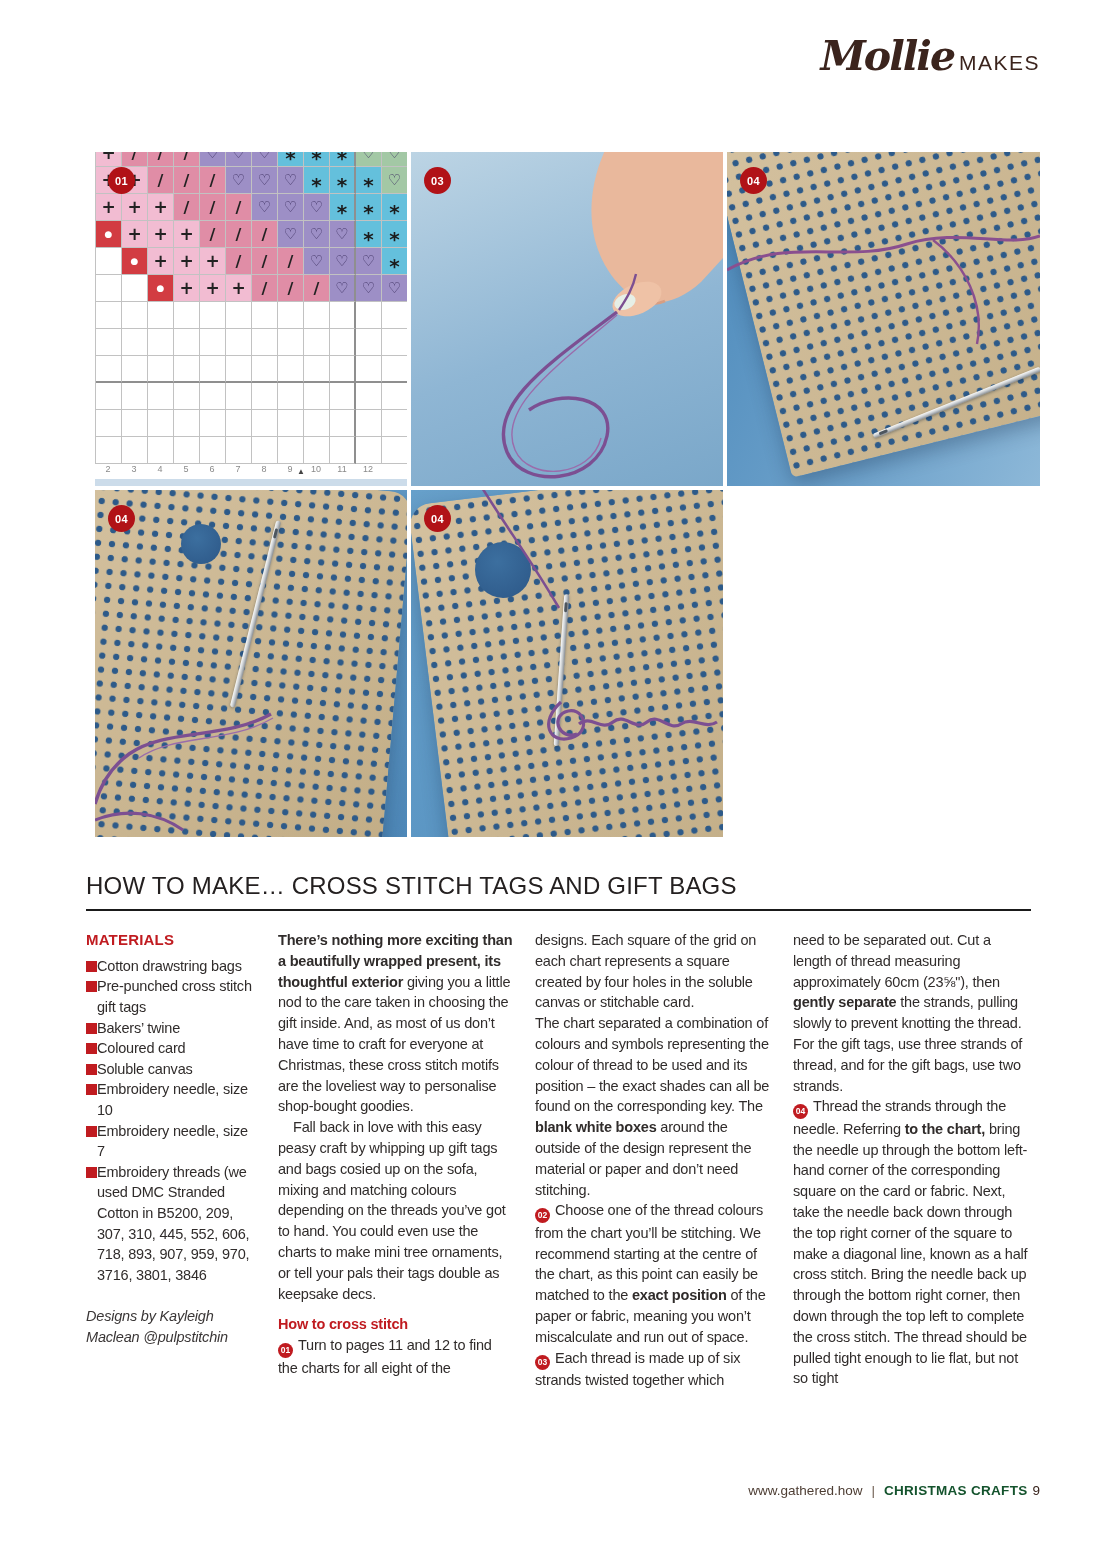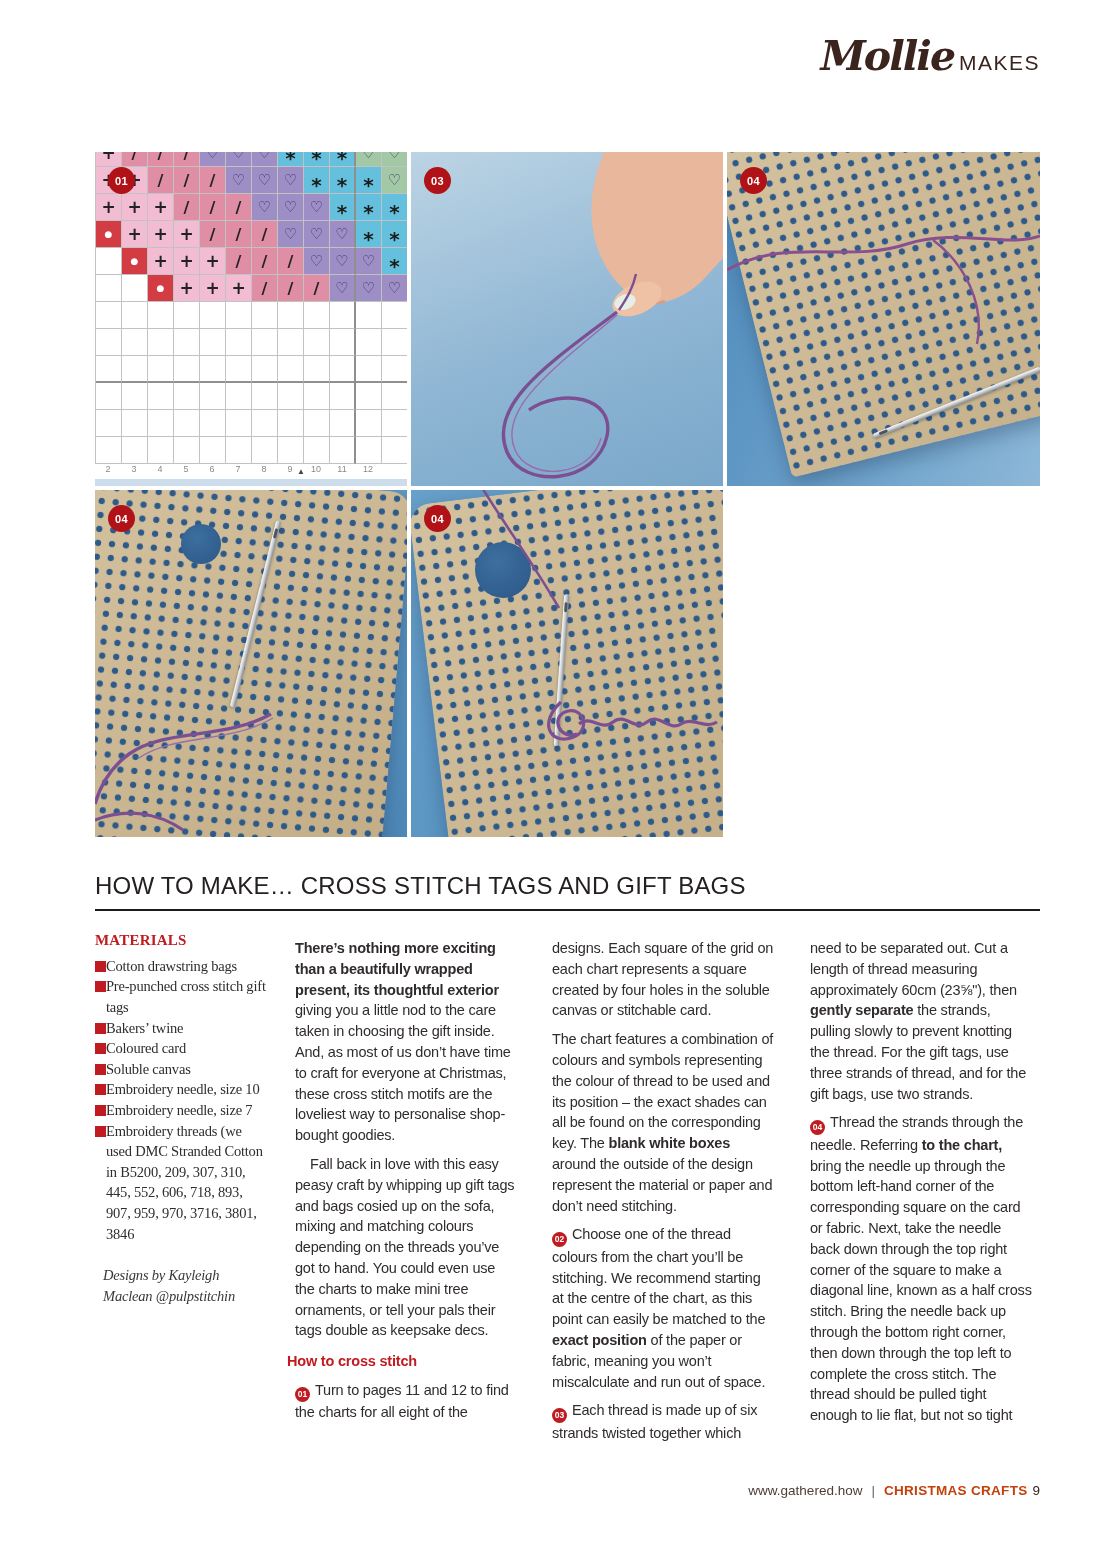--- a/index.html
+++ b/index.html
@@ -57,46 +57,46 @@
 
   .p2{background:linear-gradient(160deg,#bcd4e4 0%,#8fb6d4 55%,#7aa7c9 100%);}
   .p3{background:linear-gradient(115deg,#4e8bbc 0%,#6ea2cb 60%,#8db8d8 100%);}
   .p4{background:linear-gradient(150deg,#6aa2cc 0%,#4e88b8 100%);}
   .p5{background:linear-gradient(140deg,#67a0ca 0%,#5490c0 100%);}
   .p6{background:linear-gradient(125deg,#5d98c6 0%,#477fb0 100%);}
   .tag-hole{position:absolute;border-radius:50%;z-index:2;
             background:radial-gradient(circle at 40% 35%,#3c6f9f,#2c5787);}
 
   
-  .howto{position:absolute;left:95px;top:872px;width:945px;}
+  .howto{position:absolute;left:86px;top:872px;width:945px;}
   .howto h1{margin:0;font-size:24px;font-weight:400;letter-spacing:.2px;color:#242020;}
   .rule{height:0;border:none;border-top:2px solid #1a1a1a;margin:9px 0 0;}
   .cols{display:flex;gap:20px;margin-top:19px;}
   .col{font-size:14.5px;line-height:20.8px;letter-spacing:-.2px;}
-  .col p{margin:8px;}
-  .col1{width:172px;flex:0 0 172px;font-family:Liberation Serif, serif;}
+  .col p{margin:0;}
+  .col1{width:172px;flex:0 0 172px;}
   .col2{width:237px;flex:0 0 237px;}
   .col3{width:238px;flex:0 0 238px;}
   .col4{width:238px;flex:0 0 238px;}
   .b{font-weight:700;}
   .indent{text-indent:15px;}
   .mat-h{margin:0 0 5px;font-size:15px;font-weight:700;color:#c01b20;letter-spacing:.2px;}
   #materials-list{list-style:none;margin:0;padding:0;}
   #materials-list li{position:relative;padding-left:11px;line-height:20.6px;font-size:14.5px;}
   .sq{position:absolute;left:0;top:5px;width:11px;height:11px;background:#c01b20;}
   .credit{font-style:italic;margin-top:21px !important;color:#3a3636;line-height:21px;}
   .subhead{color:#c01b20;font-size:14.5px;font-weight:700;margin:10px 0 0 !important;line-height:20.8px;}
   .chip{display:inline-flex;width:15px;height:15px;border-radius:50%;background:#c01b20;
         color:#fff;font-size:8.5px;font-weight:700;align-items:center;justify-content:center;
         vertical-align:-2.5px;margin-right:5px;letter-spacing:0;}
 
   
   .footer{position:absolute;top:1483px;right:67px;font-size:13.5px;color:#4d3d33;}
   .footer .sep{margin:0 9px;color:#6b5a4e;font-weight:300;}
-  .footer .sect{font-weight:700;color:#c2410c;letter-spacing:.3px;}
+  .footer .sect{font-weight:700;color:#14532d;letter-spacing:.3px;}
   .footer .pg{margin-left:5px;color:#38231c;}
 </style>
 </head>
 <body>
 
 <div class="page">
 
   <div class="logo">
     <span class="logo-script">Mollie</span>
     <span class="logo-suffix">MAKES</span>
@@ -372,21 +372,21 @@
 
       <div class="col col2">
         <p><span class="b">There’s nothing more exciting than a beautifully wrapped present, its thoughtful exterior </span><span>giving you a little nod to the care taken in choosing the gift inside. And, as most of us don’t have time to craft for everyone at Christmas, these cross stitch motifs are the loveliest way to personalise shop-bought goodies.</span></p>
         <p class="indent">Fall back in love with this easy peasy craft by whipping up gift tags and bags cosied up on the sofa, mixing and matching colours depending on the threads you’ve got to hand. You could even use the charts to make mini tree ornaments, or tell your pals their tags double as keepsake decs.</p>
         <h3 class="subhead">How to cross stitch</h3>
         <p><span class="chip">01</span><span>Turn to pages 11 and 12 to find the charts for all eight of the</span></p>
       </div>
 
       <div class="col col3">
         <p>designs. Each square of the grid on each chart represents a square created by four holes in the soluble canvas or stitchable card.</p>
-        <p><span>The chart features a combination of colours and symbols representing the colour of thread to be used and its position – the exact shades can all be found on the corresponding key. The </span><span class="b">blank white boxes</span><span> around the outside of the design represent the material or paper and don’t need stitching.</span></p>
+        <p><span>The chart separated a combination of colours and symbols representing the colour of thread to be used and its position – the exact shades can all be found on the corresponding key. The </span><span class="b">blank white boxes</span><span> around the outside of the design represent the material or paper and don’t need stitching.</span></p>
         <p><span class="chip">02</span><span>Choose one of the thread colours from the chart you’ll be stitching. We recommend starting at the centre of the chart, as this point can easily be matched to the </span><span class="b">exact position</span><span> of the paper or fabric, meaning you won’t miscalculate and run out of space.</span></p>
         <p><span class="chip">03</span><span>Each thread is made up of six strands twisted together which</span></p>
       </div>
 
       <div class="col col4">
         <p><span>need to be separated out. Cut a length of thread measuring approximately 60cm (23⅝"), then </span><span class="b">gently separate</span><span> the strands, pulling slowly to prevent knotting the thread. For the gift tags, use three strands of thread, and for the gift bags, use two strands.</span></p>
         <p><span class="chip">04</span><span>Thread the strands through the needle. Referring </span><span class="b">to the chart,</span><span> bring the needle up through the bottom left-hand corner of the corresponding square on the card or fabric. Next, take the needle back down through the top right corner of the square to make a diagonal line, known as a half cross stitch. Bring the needle back up through the bottom right corner, then down through the top left to complete the cross stitch. The thread should be pulled tight enough to lie flat, but not so tight</span></p>
       </div>
     </div>
   </section>

